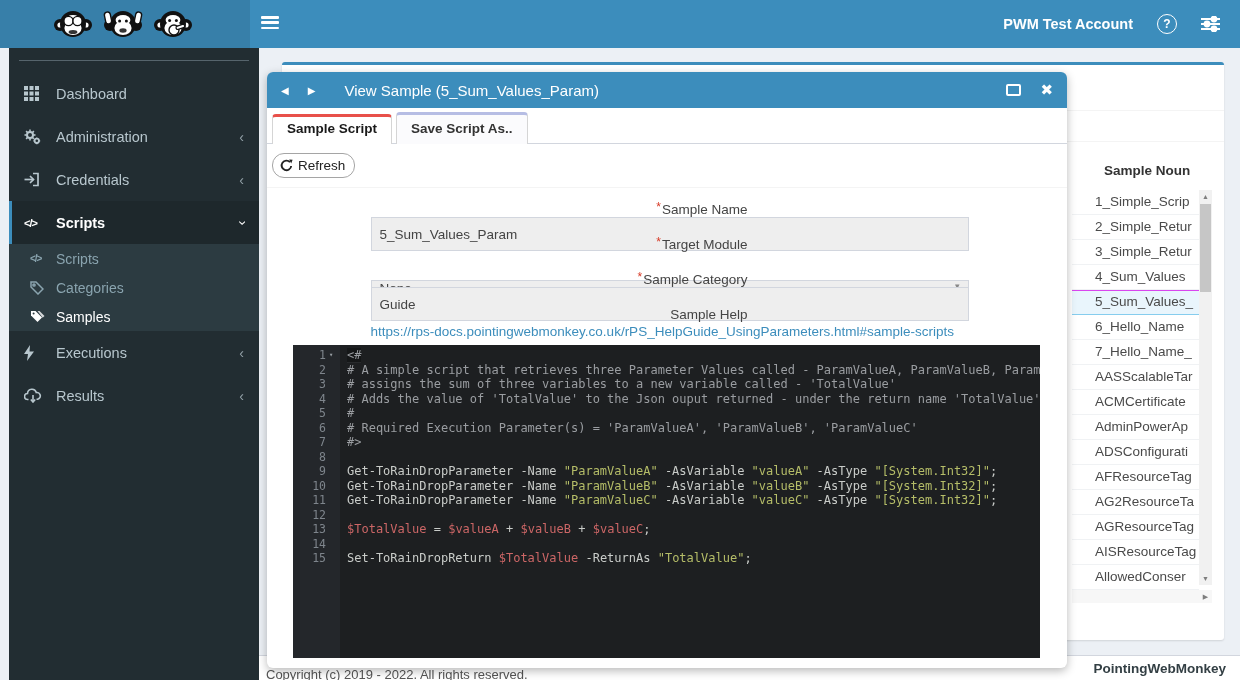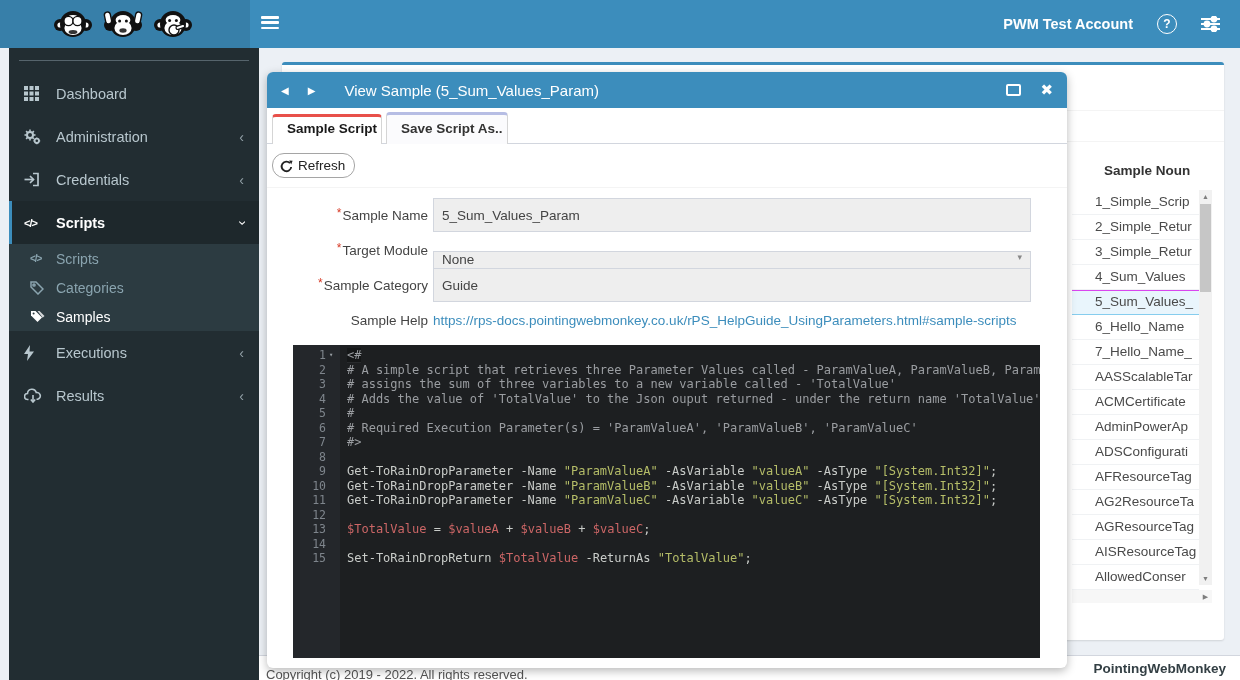--- a/index.html
+++ b/index.html
@@ -56,29 +56,29 @@
   .modal-header { height:36px; background:#3c8dbc; display:flex; align-items:center; padding:0 14px; color:#fff; }
   .nav-arrow { font-size:10px; color:#fff; cursor:pointer; }
   .nav-arrow.prev { margin-right:19px; }
   .nav-arrow.next { margin-right:29px; }
   .modal-title { font-size:15px; color:#fff; }
   .mh-spacer { flex:1; }
   .max-icon { width:15px; height:12px; border:2.4px solid #fff; border-radius:2px; margin-right:19px; cursor:pointer; }
   .close-icon { font-size:15px; font-weight:bold; color:#fff; cursor:pointer; }
 
   .tabs { position:relative; display:flex; align-items:flex-end; height:36px; border-bottom:1px solid #d2d6de; padding-left:5px; }
-  .tab { position:relative; top:1px; padding:6px 4px 8px 14px; font-size:13.5px; font-weight:bold; border:1px solid #d5d5d5; border-bottom:none; border-radius:4px 4px 0 0; margin-right:4px; cursor:pointer; background:#fbfbfd; color:#333; }
+  .tab { position:relative; top:1px; padding:6px 14px 8px 14px; font-size:13.5px; font-weight:bold; border:1px solid #d5d5d5; border-bottom:none; border-radius:4px 4px 0 0; margin-right:4px; cursor:pointer; background:#fbfbfd; color:#333; }
   .tab.active { border-top:3px solid #e8504a; background:#fff; color:#1a1a1a; padding-top:4px; }
   .tab.inactive { border-top:3px solid #b6bde4; }
 
   .toolbar { padding:9px 5px; border-bottom:1px solid #f4f4f4; }
-  .refresh-btn { display:inline-flex; align-items:flex-end; gap:5px; border:1px solid #a5a5a5; border-radius:12px; padding:4px 9px 4px 7px; font-size:13.5px; color:#222; background:#fff; cursor:pointer; }
+  .refresh-btn { display:inline-flex; align-items:center; gap:5px; border:1px solid #a5a5a5; border-radius:12px; padding:4px 9px 4px 7px; font-size:13.5px; color:#222; background:#fff; cursor:pointer; }
 
   .form { padding-top:14px; }
-  .form-row { display:flex; align-items:center; height:26px; margin-bottom:9px; }
+  .form-row { display:flex; align-items:center; height:26px; margin-bottom:9px;flex-direction:column; }
   .f-label { width:161px; text-align:right; font-size:13.5px; color:#444; }
   .req { color:#d73925; font-size:12px; position:relative; top:-3px; margin-right:1px; }
   .f-control { margin-left:5px; width:598px; }
   .f-input { width:100%; height:26px; background:#eee; border:1px solid #d2d6de; color:#444; font-size:13.5px; font-family:inherit; padding:16px 8px; }
   .f-select { width:100%; height:26px; background:#eee; border:1px solid #d2d6de; color:#444; font-size:13.5px; padding:0 8px; display:flex; align-items:flex-start; justify-content:space-between; cursor:pointer;margin-top:28px; }
   .f-select .caret { color:#888; font-size:9px; }
   .f-link { font-size:13.5px; color:#3c8dbc; text-decoration:none; cursor:pointer; }
 
   
   .editor { position:absolute; left:26px; top:273px; width:747px; height:313px; background:#1d1f21; font-family:"DejaVu Sans Mono","Liberation Mono",monospace; font-size:12px; line-height:14.5px; overflow:hidden; cursor:text; }

